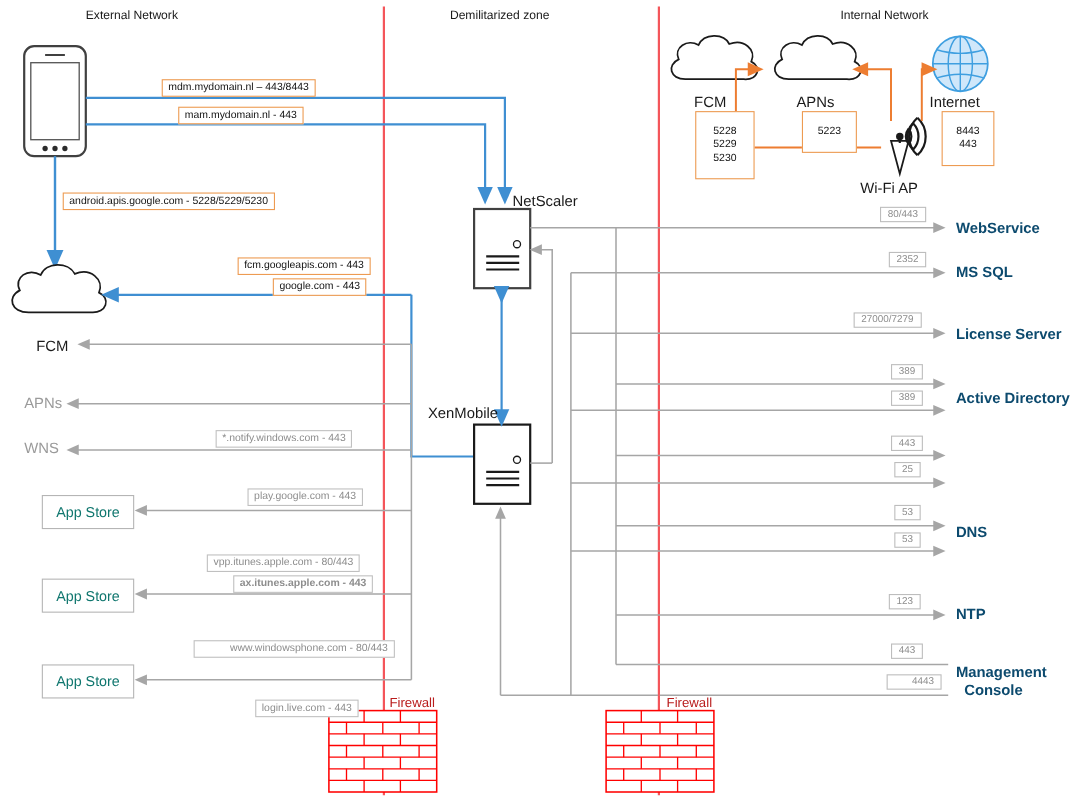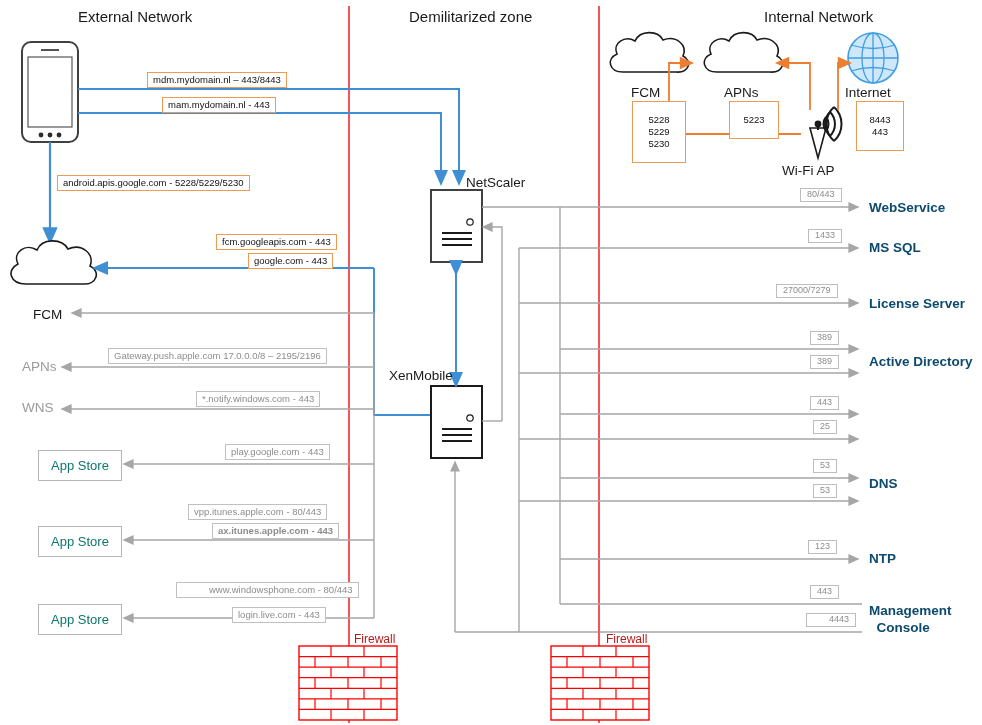--- a/index.html
+++ b/index.html
@@ -1,21 +1,21 @@
 <!DOCTYPE html>
 <html><head>
 <meta charset="utf-8">
 <style>
   html,body{margin:0;padding:0;background:#fff;}
   body{width:982px;height:725px;position:relative;overflow:hidden;
        font-family:"Liberation Sans",sans-serif;}
   #stage{position:absolute;left:0;top:0;width:982px;height:725px;}
   svg#canvas{position:absolute;left:0;top:0;width:982px;height:725px;}
 
-  .zone-title{position:absolute;font-size:15px;color:#1a1a1a;white-space:nowrap;}
+  .zone-title{position:absolute;font-size:11px;color:#1a1a1a;white-space:nowrap;}
 
   .node-label{position:absolute;font-size:13.5px;color:#1a1a1a;white-space:nowrap;}
   .node-label.muted{color:#9a9a9a;}
 
   
   .olabel{position:absolute;border:1px solid #ed9b52;background:#fff;
           font-size:9.5px;color:#111;padding:2px 5px;white-space:nowrap;line-height:1.05;}
   
   .glabel{position:absolute;border:1px solid #c0c0c0;background:#fff;
           font-size:9.5px;color:#8d8d8d;padding:2px 5px;white-space:nowrap;line-height:1.05;}
@@ -310,34 +310,33 @@
 <div class="chip" style="left:729px;top:101px;width:36px;">5223</div>
 <div class="chip" style="left:856px;top:101px;width:34px;">8443
 443</div>
 
 <div class="olabel" style="left:147px;top:72px;">mdm.mydomain.nl – 443/8443</div>
 <div class="olabel" style="left:162px;top:97px;">mam.mydomain.nl - 443</div>
 <div class="olabel" style="left:57px;top:175px;">android.apis.google.com - 5228/5229/5230</div>
 <div class="olabel" style="left:216px;top:234px;">fcm.googleapis.com - 443</div>
 <div class="olabel" style="left:248px;top:253px;">google.com - 443</div>
 
-<div class="glabel" style="left:108px;top:348px;">Gateway.push.apple.com 17.0.0.0/8 – 2195/2196</div>
 <div class="glabel" style="left:196px;top:391px;">*.notify.windows.com - 443</div>
 <div class="glabel" style="left:225px;top:444px;">play.google.com - 443</div>
 <div class="glabel" style="left:188px;top:504px;">vpp.itunes.apple.com - 80/443</div>
 <div class="glabel" style="left:212px;top:523px;font-weight:bold;">ax.itunes.apple.com - 443</div>
 <div class="glabel" style="left:176px;top:582px;padding-left:32px;">www.windowsphone.com - 80/443</div>
-<div class="glabel" style="left:232px;top:607px;">login.live.com - 443</div>
+<div class="glabel" style="left:232px;top:636px;">login.live.com - 443</div>
 
 <div class="appstore" style="left:38px;top:450px;width:82px;height:29px;">App Store</div>
 <div class="appstore" style="left:38px;top:526px;width:82px;height:29px;">App Store</div>
 <div class="appstore" style="left:38px;top:604px;width:82px;height:29px;">App Store</div>
 
 <div class="gchip" style="left:800px;top:188px;">80/443</div>
-<div class="gchip" style="left:808px;top:229px;">1433</div>
+<div class="gchip" style="left:808px;top:229px;">2352</div>
 <div class="gchip" style="left:776px;top:284px;">27000/7279</div>
 <div class="gchip" style="left:810px;top:331px;">389</div>
 <div class="gchip" style="left:810px;top:355px;">389</div>
 <div class="gchip" style="left:810px;top:396px;">443</div>
 <div class="gchip" style="left:813px;top:420px;">25</div>
 <div class="gchip" style="left:813px;top:459px;">53</div>
 <div class="gchip" style="left:813px;top:484px;">53</div>
 <div class="gchip" style="left:808px;top:540px;">123</div>
 <div class="gchip" style="left:810px;top:585px;">443</div>
 <div class="gchip" style="left:806px;top:613px;padding-left:22px;">4443</div>

